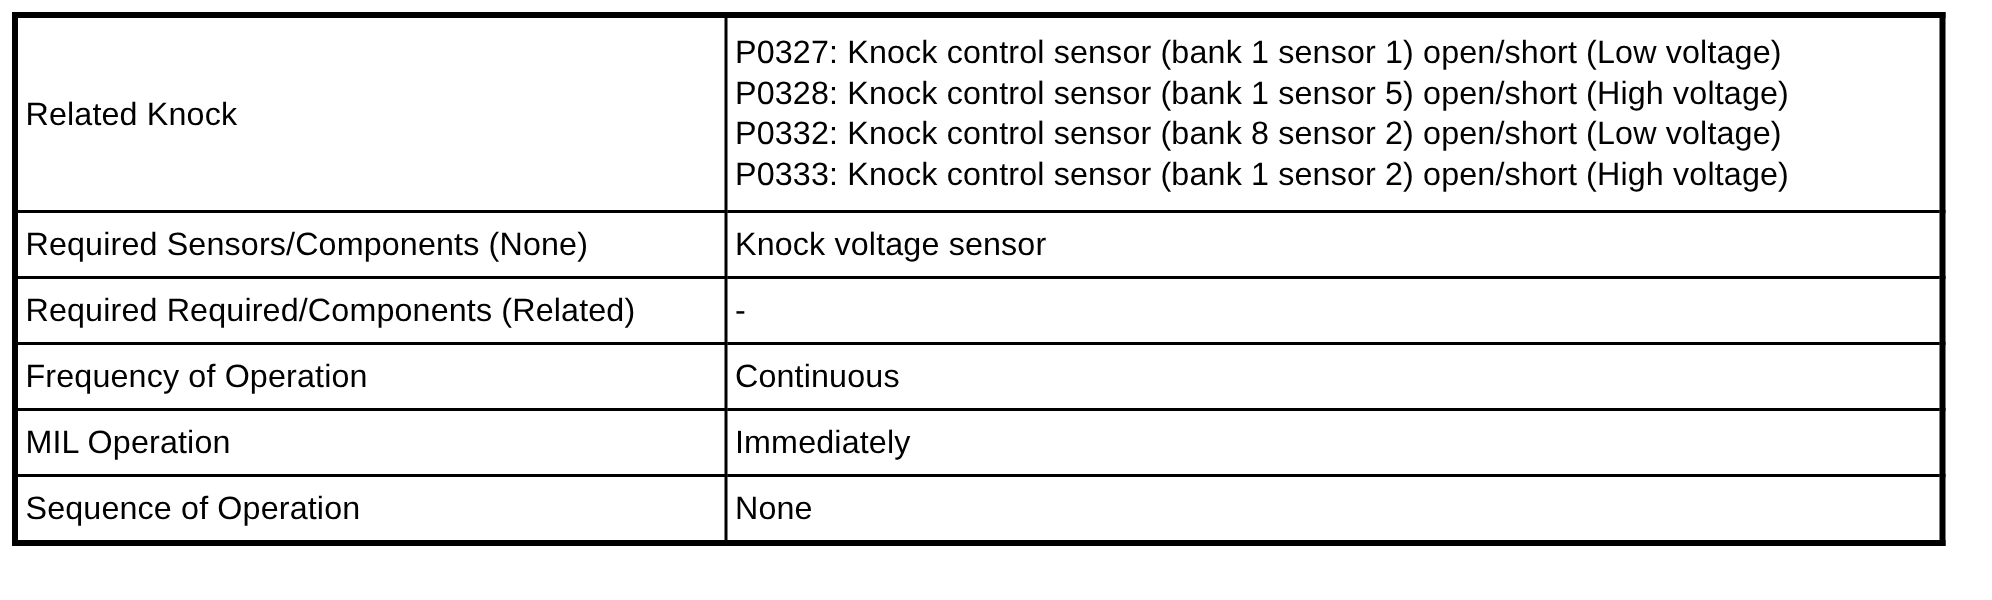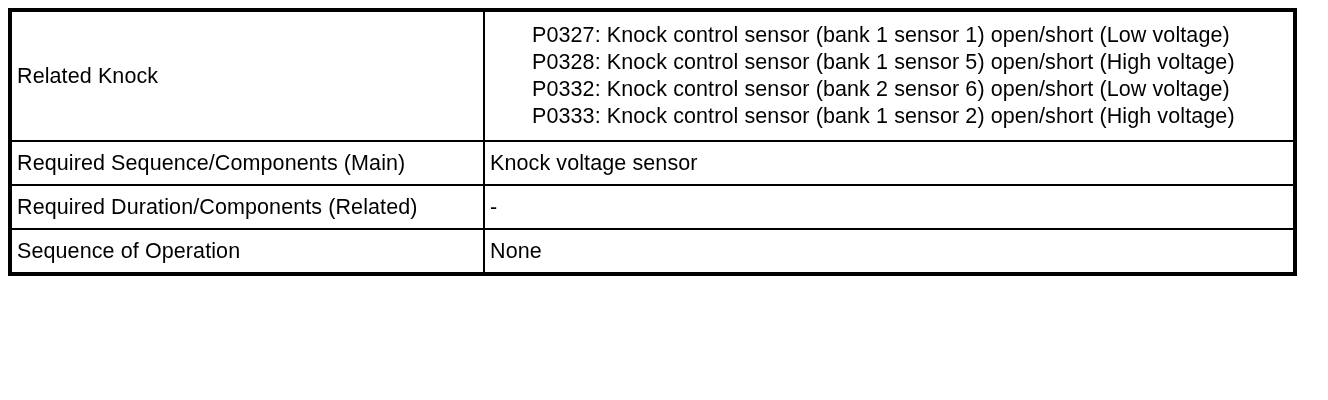--- a/index.html
+++ b/index.html
@@ -47,45 +47,52 @@
     width: 462px;
   }
   tr.row-dtc td {
     height: 124px;
   }
   tr.row-std td {
     height: 38px;
   }
   .dtc-line {
     white-space: nowrap;
-    margin-left: 42px;
   }
 </style>
 </head>
 <body>
 
 <div class="page">
   <table class="spec-table">
     <tbody>
       <tr class="row-dtc">
         <td class="label-cell">Related Knock</td>
         <td class="value-cell">
           <div class="dtc-line">P0327: Knock control sensor (bank 1 sensor 1) open/short (Low voltage)</div>
           <div class="dtc-line">P0328: Knock control sensor (bank 1 sensor 5) open/short (High voltage)</div>
-          <div class="dtc-line">P0332: Knock control sensor (bank 2 sensor 6) open/short (Low voltage)</div>
+          <div class="dtc-line">P0332: Knock control sensor (bank 8 sensor 2) open/short (Low voltage)</div>
           <div class="dtc-line">P0333: Knock control sensor (bank 1 sensor 2) open/short (High voltage)</div>
         </td>
       </tr>
       <tr class="row-std">
-        <td class="label-cell">Required Sequence/Components (Main)</td>
+        <td class="label-cell">Required Sensors/Components (None)</td>
         <td class="value-cell">Knock voltage sensor</td>
       </tr>
       <tr class="row-std">
-        <td class="label-cell">Required Duration/Components (Related)</td>
+        <td class="label-cell">Required Required/Components (Related)</td>
         <td class="value-cell">-</td>
+      </tr>
+      <tr class="row-std">
+        <td class="label-cell">Frequency of Operation</td>
+        <td class="value-cell">Continuous</td>
+      </tr>
+      <tr class="row-std">
+        <td class="label-cell">MIL Operation</td>
+        <td class="value-cell">Immediately</td>
       </tr>
       <tr class="row-std">
         <td class="label-cell">Sequence of Operation</td>
         <td class="value-cell">None</td>
       </tr>
     </tbody>
   </table>
 </div>
 
 </body></html>

